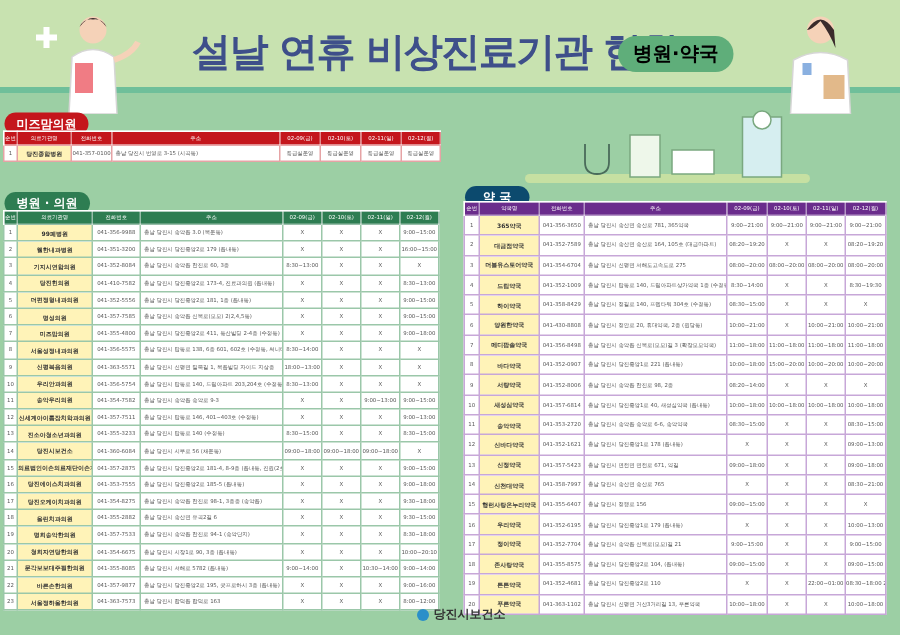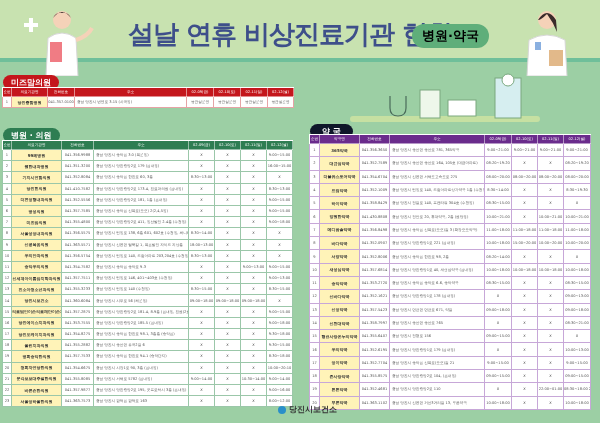--- a/index.html
+++ b/index.html
@@ -354,21 +354,21 @@
         <td>041-363-7573</td>
         <td class="addr">충남 당진시 합덕읍 합덕로 163</td>
         <td>X</td>
         <td>X</td>
         <td>X</td>
         <td>8:00~12:00</td>
       </tr>
     </tbody>
 </table>
 
-<div class="section-pill" style="left:310px; top:124px; background:#0f172a; padding:2px 12px;">약 국</div>
+<div class="section-pill" style="left:310px; top:124px; background:#0c4a6e; padding:2px 12px;">약 국</div>
 <table class="t-pharm" style="left:309px; top:134px; width:281px;">
   <colgroup>
       <col style="width:10px">
       <col style="width:40px">
       <col style="width:30px">
       <col style="width:95px">
       <col style="width:27px">
       <col style="width:26px">
       <col style="width:26px">
       <col style="width:27px">

